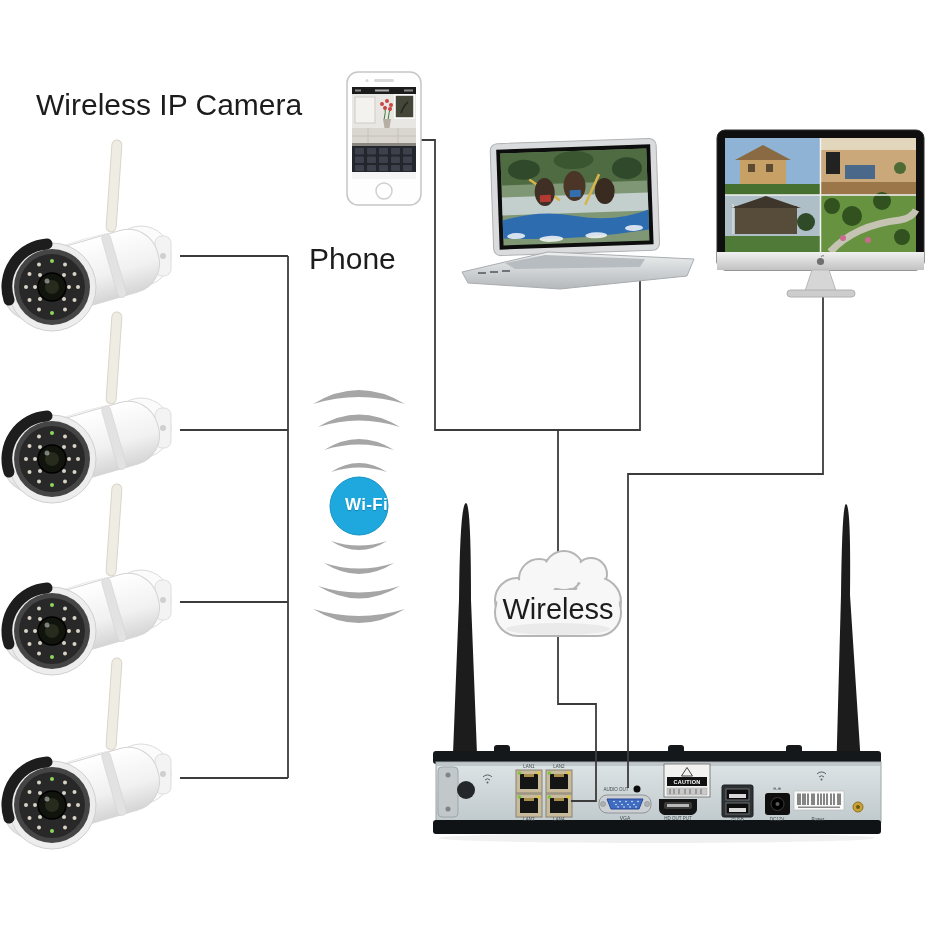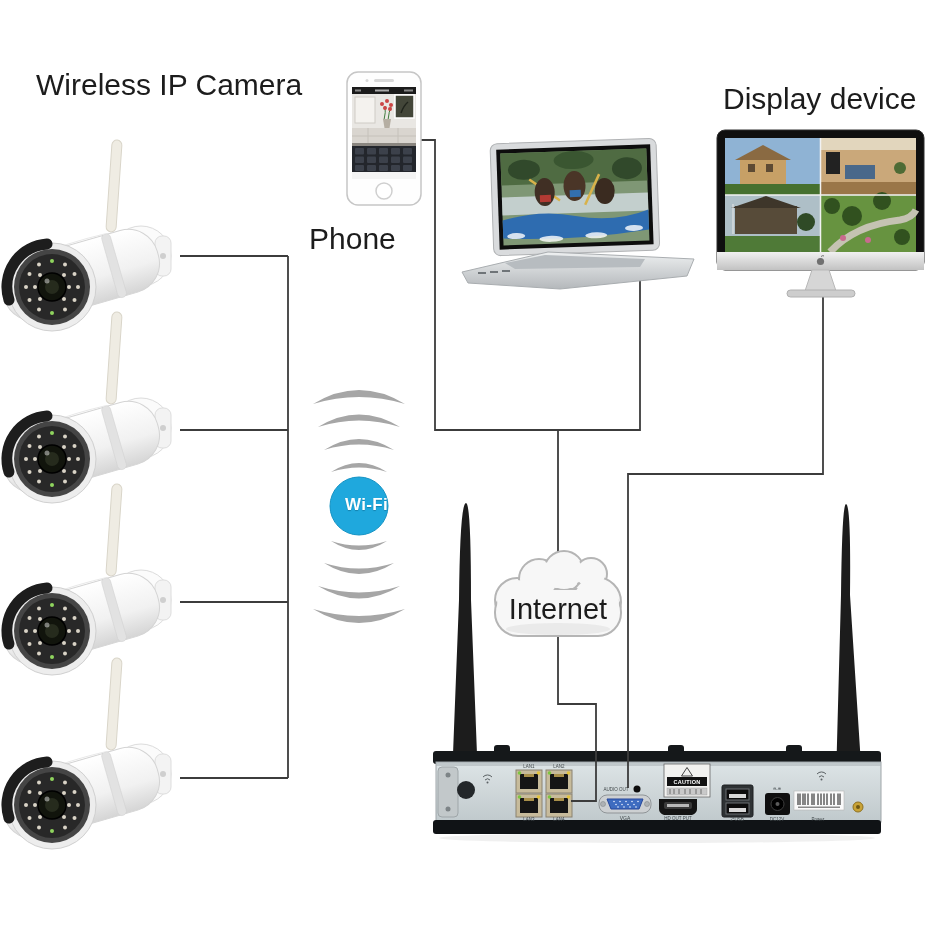--- a/index.html
+++ b/index.html
@@ -1,20 +1,20 @@
 <!DOCTYPE html>
 <html style="--wifi-blue: #1fa8dd; --line: #3c3c3c; --text: #1c1c1c; --nvr-face: #ccd4d6;"><head>
 <meta charset="utf-8">
 <style>
   html,body{margin:0;padding:0;background:#fff;}
   .canvas{position:relative;width:950px;height:950px;background:#ffffff;overflow:hidden;
           font-family:"Liberation Sans",sans-serif;}
   .canvas > svg{position:absolute;left:0;top:0;}
   .label{position:absolute;color:var(--text,#1c1c1c);font-size:30px;white-space:nowrap;
-         font-family:"Liberation Sans",sans-serif;}
+         font-family:"Liberation Sans",sans-serif;margin-top:20px;}
   .label-internet{position:absolute;left:498px;top:593px;width:120px;text-align:center;
          font-size:29px;color:var(--text,#1c1c1c);}
   .wifi-text{position:absolute;left:330px;top:495px;width:58px;text-align:right;color:#ffffff;
          font-weight:bold;font-size:17px;letter-spacing:.3px;
          text-shadow:0 1px 1px rgba(0,60,90,.35);}
   svg text{font-family:"Liberation Sans",sans-serif;}
   .t4{font-size:4px;fill:#41484b;}
   .t45{font-size:4.5px;fill:#41484b;}
   .t5{font-size:5px;fill:#41484b;}
   .tcaution{font-size:5.5px;fill:#ffffff;font-weight:bold;letter-spacing:.3px;}
@@ -383,17 +383,16 @@
       <path d="M324,563 Q359,585 394,563 Q359,574 324,563 Z"></path>
       <path d="M318,586 Q359,611 400,586 Q359,599 318,586 Z"></path>
       <path d="M313,609 Q359,637 405,609 Q359,623 313,609 Z"></path>
     </g>
     <circle cx="359" cy="506" r="29" style="fill:var(--wifi-blue,#1fa8dd)" stroke="#1593c4" stroke-width="1"></circle>
   </g>
 </svg>
 
 <div class="label" style="left:36px;top:68px">Wireless IP Camera</div>
 <div class="label" style="left:309px;top:222px">Phone</div>
-<div class="label" style="left:723px;top:82px">Display device</div>
-<div class="label-internet">Internet</div>
+<div class="label-internet">Wireless</div>
 <div class="wifi-text">Wi-Fi</div>
 
 </div>
 
 </body></html>

